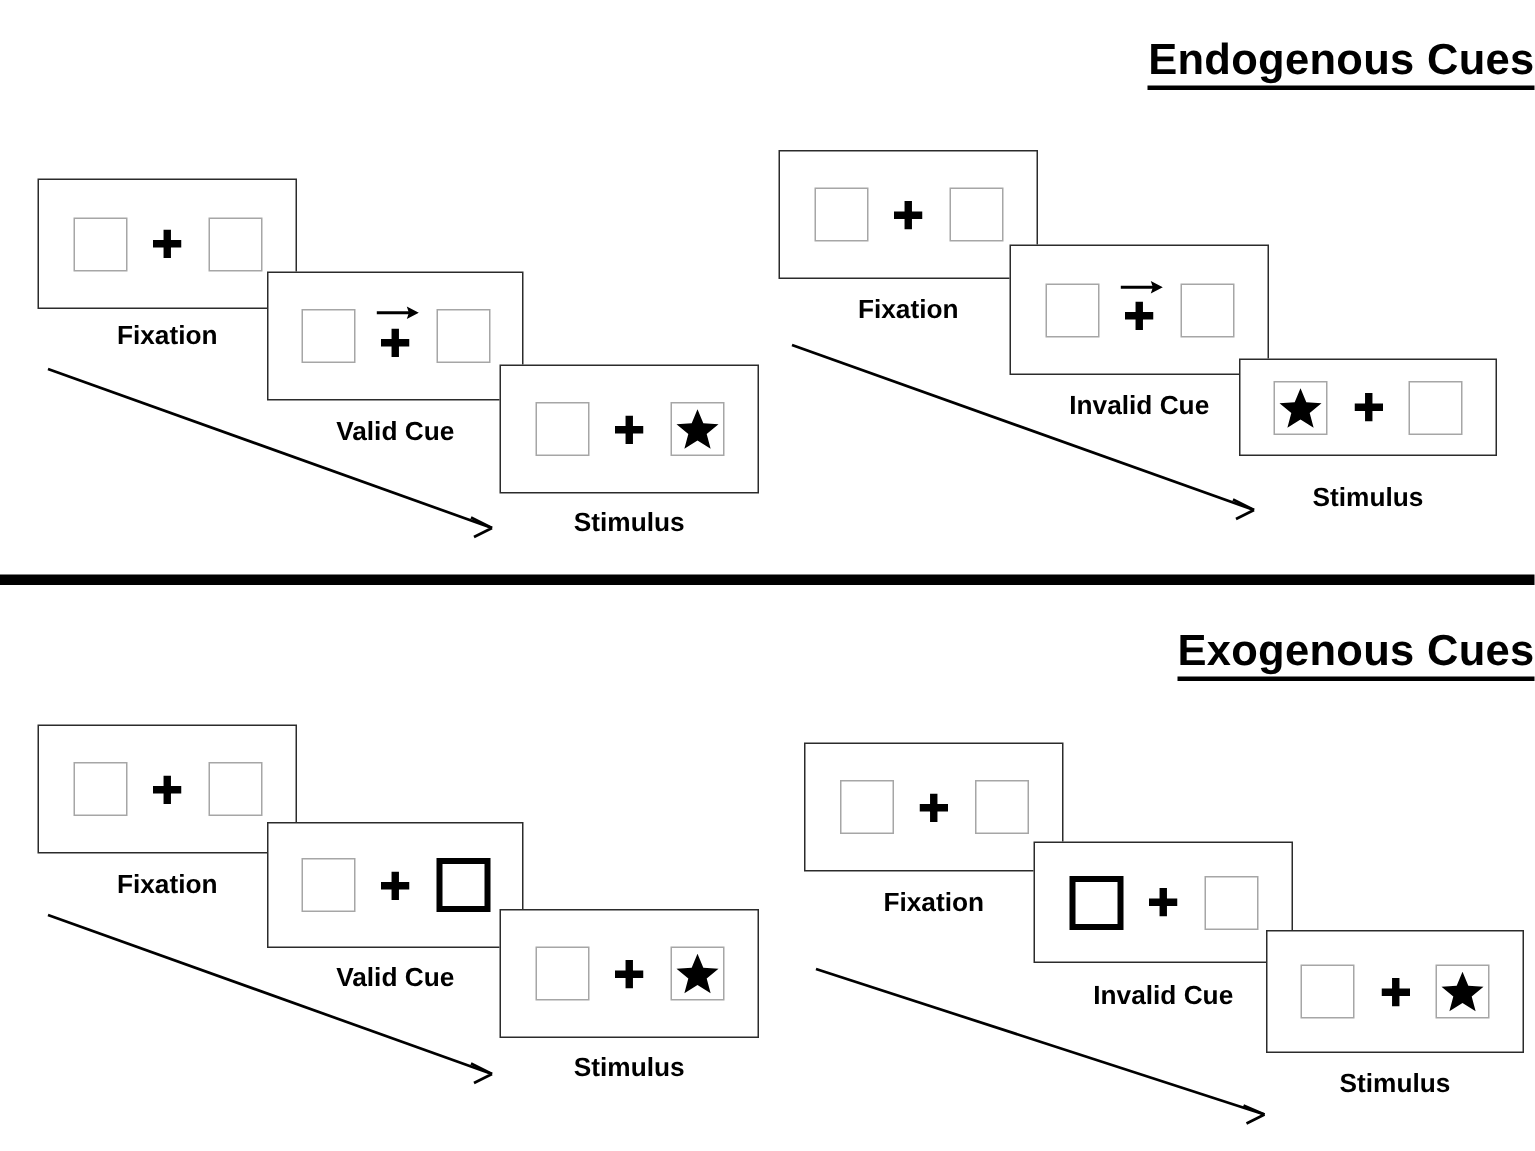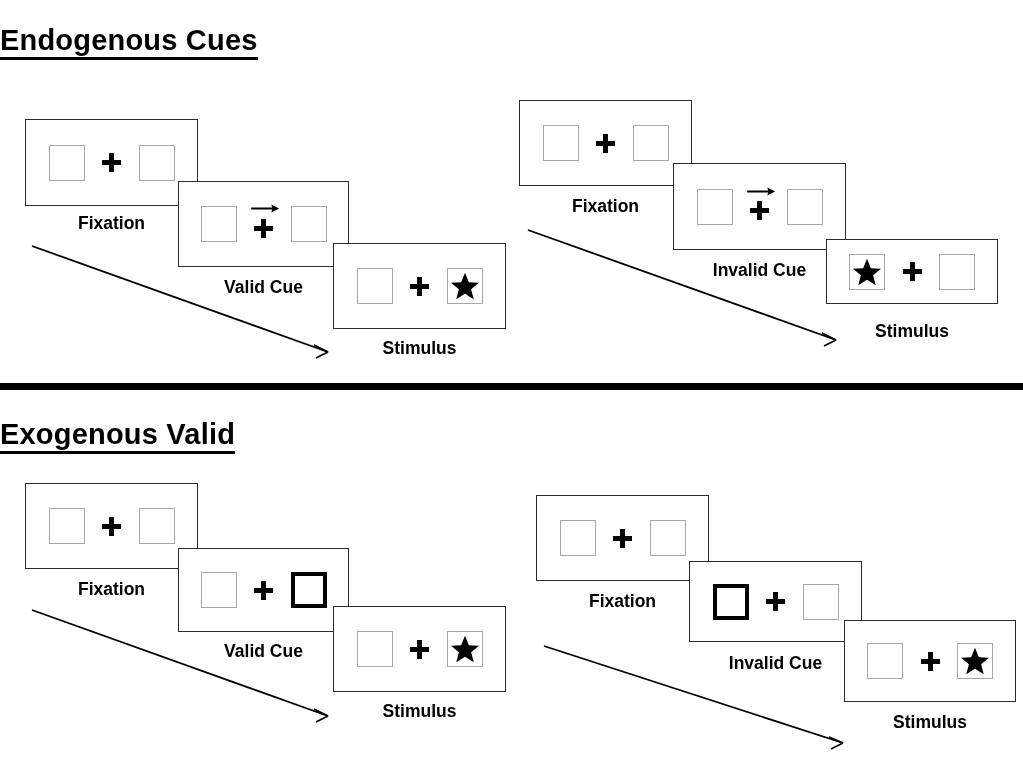--- a/index.html
+++ b/index.html
@@ -12,21 +12,21 @@
     height: 767px;
     position: relative;
     overflow: hidden;
     font-family: "Liberation Sans", sans-serif;
     color: #000000;
   }
 
   .section-title {
     position: absolute;
     width: 100%;
-    text-align: left;
+    text-align: right;
     font-size: 29px;
     font-weight: bold;
     letter-spacing: 0.2px;
   }
   .section-title span {
     border-bottom: 3px solid #000;
     padding-bottom: 1px;
   }
 
   .divider {
@@ -217,21 +217,21 @@
       </svg>
     </div>
     <div class="box"></div>
   </div>
 </div>
 <div class="panel-label" style="left:826px; top:321px; width:172px;">Stimulus</div>
 
 <div class="divider" style="top:383px;"></div>
 
 <div class="section-title" style="top:418px;">
-  <span>Exogenous Valid</span>
+  <span>Exogenous Cues</span>
 </div>
 
 <svg class="time-arrow" style="left:28px; top:604px;" width="320" height="125" viewBox="0 0 320 125">
   <line x1="4" y1="6" x2="300" y2="112" stroke="#000" stroke-width="1.8"></line>
   <path d="M300 112 L286 105 M300 112 L288 118" stroke="#000" stroke-width="1.8" fill="none"></path>
 </svg>
 
 <div class="panel" style="left:25px; top:483px; width:173px; height:86px;">
   <div class="panel-inner">
     <div class="box"></div>

